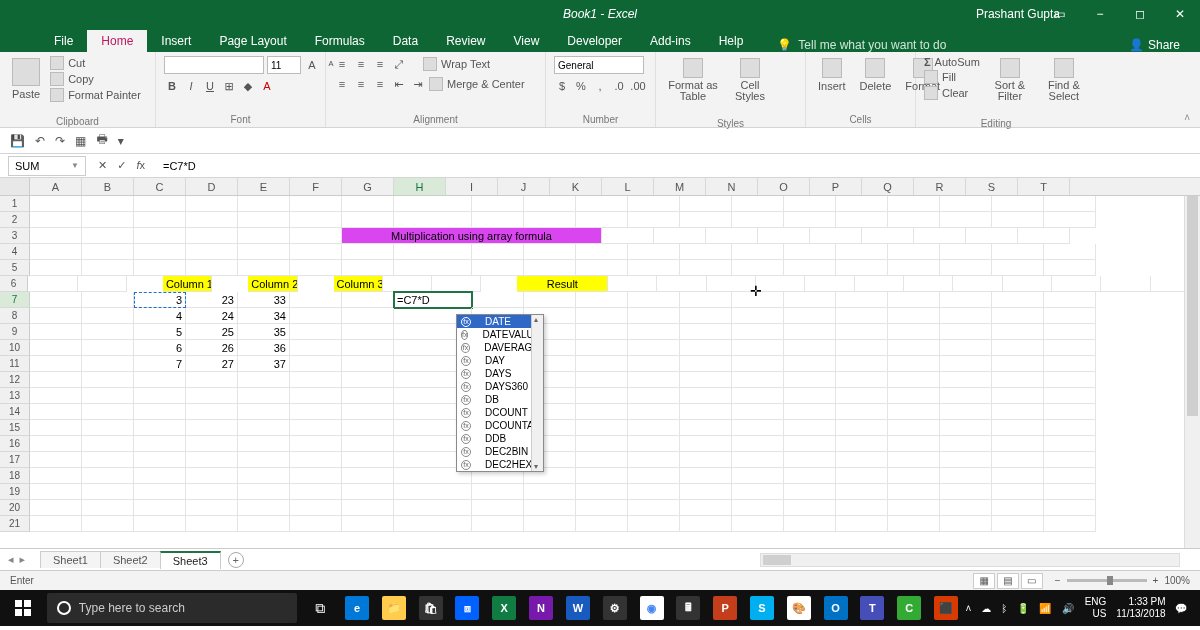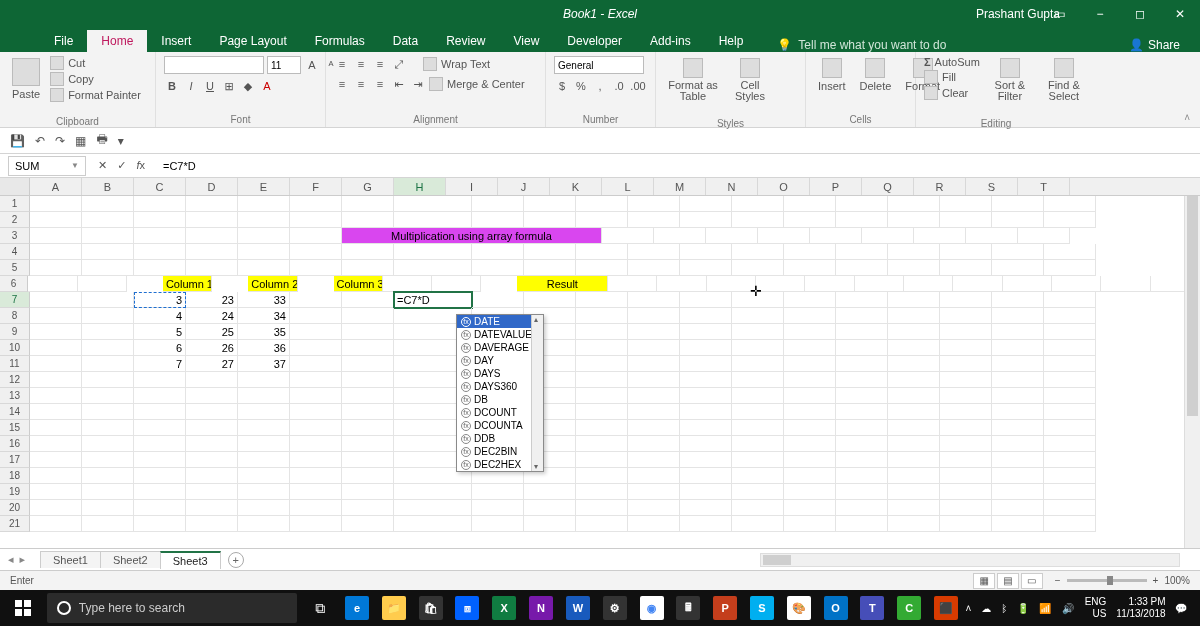--- a/index.html
+++ b/index.html
@@ -60,21 +60,21 @@
 .rh.sel { background: #d9ead9; color: #1a7243; }
 .cell { width: 52px; border-right: 1px solid #e4e4e4; border-bottom: 1px solid #e4e4e4; font-size: 11px; padding: 0 3px; line-height: 16px; text-align: right; overflow: hidden; white-space: nowrap; }
 .cell.hdr { background: #ffff00; text-align: center; font-weight: normal; color: #000; margin-left: 36px; }
 .cell.greenbanner { background: #d946ef; text-align: center; color: #000; }
 .cell.active { outline: 2px solid #217346; outline-offset: -1px; text-align: left; background: #fff; }
 .vscroll { position: absolute; right: 0; top: 18px; bottom: 0; width: 16px; background: #f0f0f0; border-left: 1px solid #ddd; }
 .vscroll .thumb { position: absolute; top: 0; left: 2px; right: 2px; height: 220px; background: #cfcfcf; }
 
 
 .acpop { position: absolute; left: 456px; top: 136px; width: 88px; background: #fff; border: 1px solid #8a8a8a; font-size: 10px; z-index: 20; box-shadow: 2px 2px 4px rgba(0,0,0,.2); }
-.acpop .item { padding: 1px 4px; display: flex; align-items: center; gap: 3px; cursor: pointer; }
+.acpop .item { padding: 1px 4px; display: flex; align-items: center; gap: 14px; cursor: pointer; }
 .acpop .item .fx { width: 10px; height: 10px; border: 1px solid #888; border-radius: 50%; font-size: 7px; display: flex; align-items: center; justify-content: center; color: #666; }
 .acpop .item.sel { background: #3068c8; color: #fff; }
 .acpop .item.sel .fx { border-color: #fff; color: #fff; }
 .acpop .sbar { position: absolute; right: 0; top: 0; bottom: 0; width: 12px; background: #f0f0f0; border-left: 1px solid #ccc; }
 .acpop .sbar::before { content:"▴"; position:absolute; top:0; left:2px; font-size:8px; color:#666;}
 .acpop .sbar::after { content:"▾"; position:absolute; bottom:0; left:2px; font-size:8px; color:#666;}
 .tooltip { position: absolute; left: 558px; top: 134px; background: #ffffe1; border: 1px solid #b0b0b0; font-size: 10px; padding: 2px 6px; z-index: 20; white-space: nowrap; }
 
 .cursor-plus { position: absolute; left: 750px; top: 105px; font-size: 14px; color: #000; pointer-events: none; }
 

